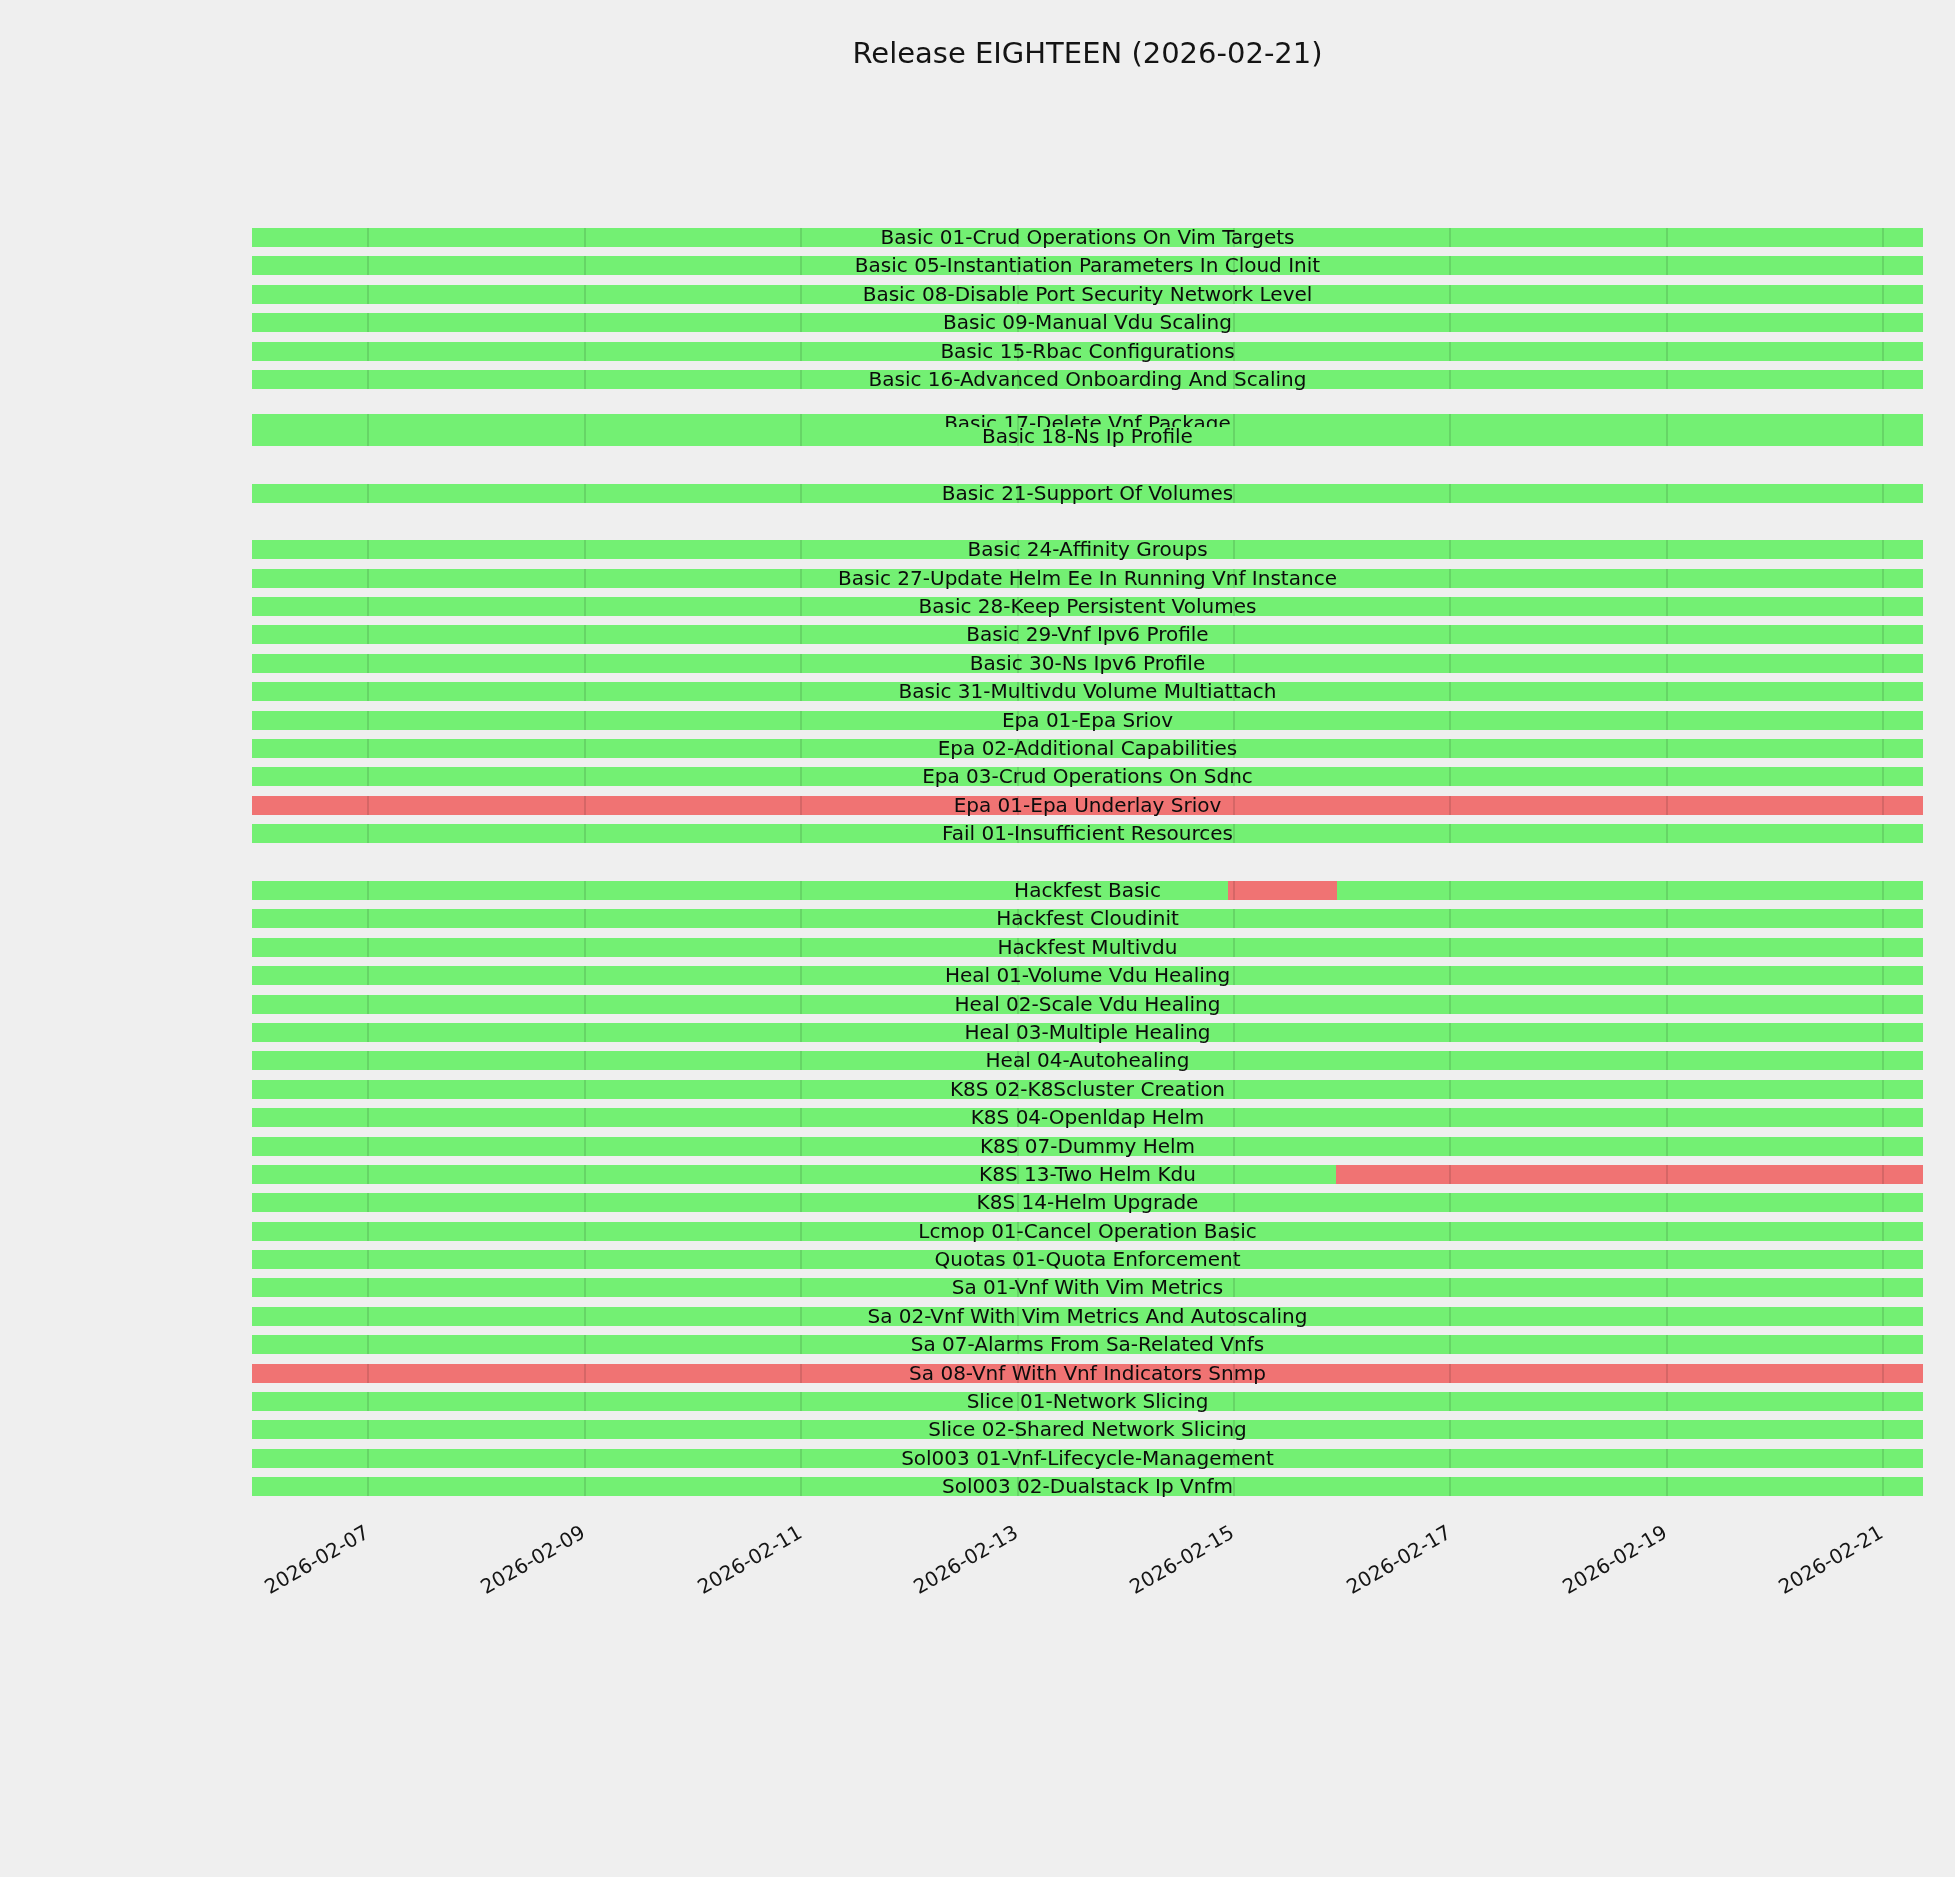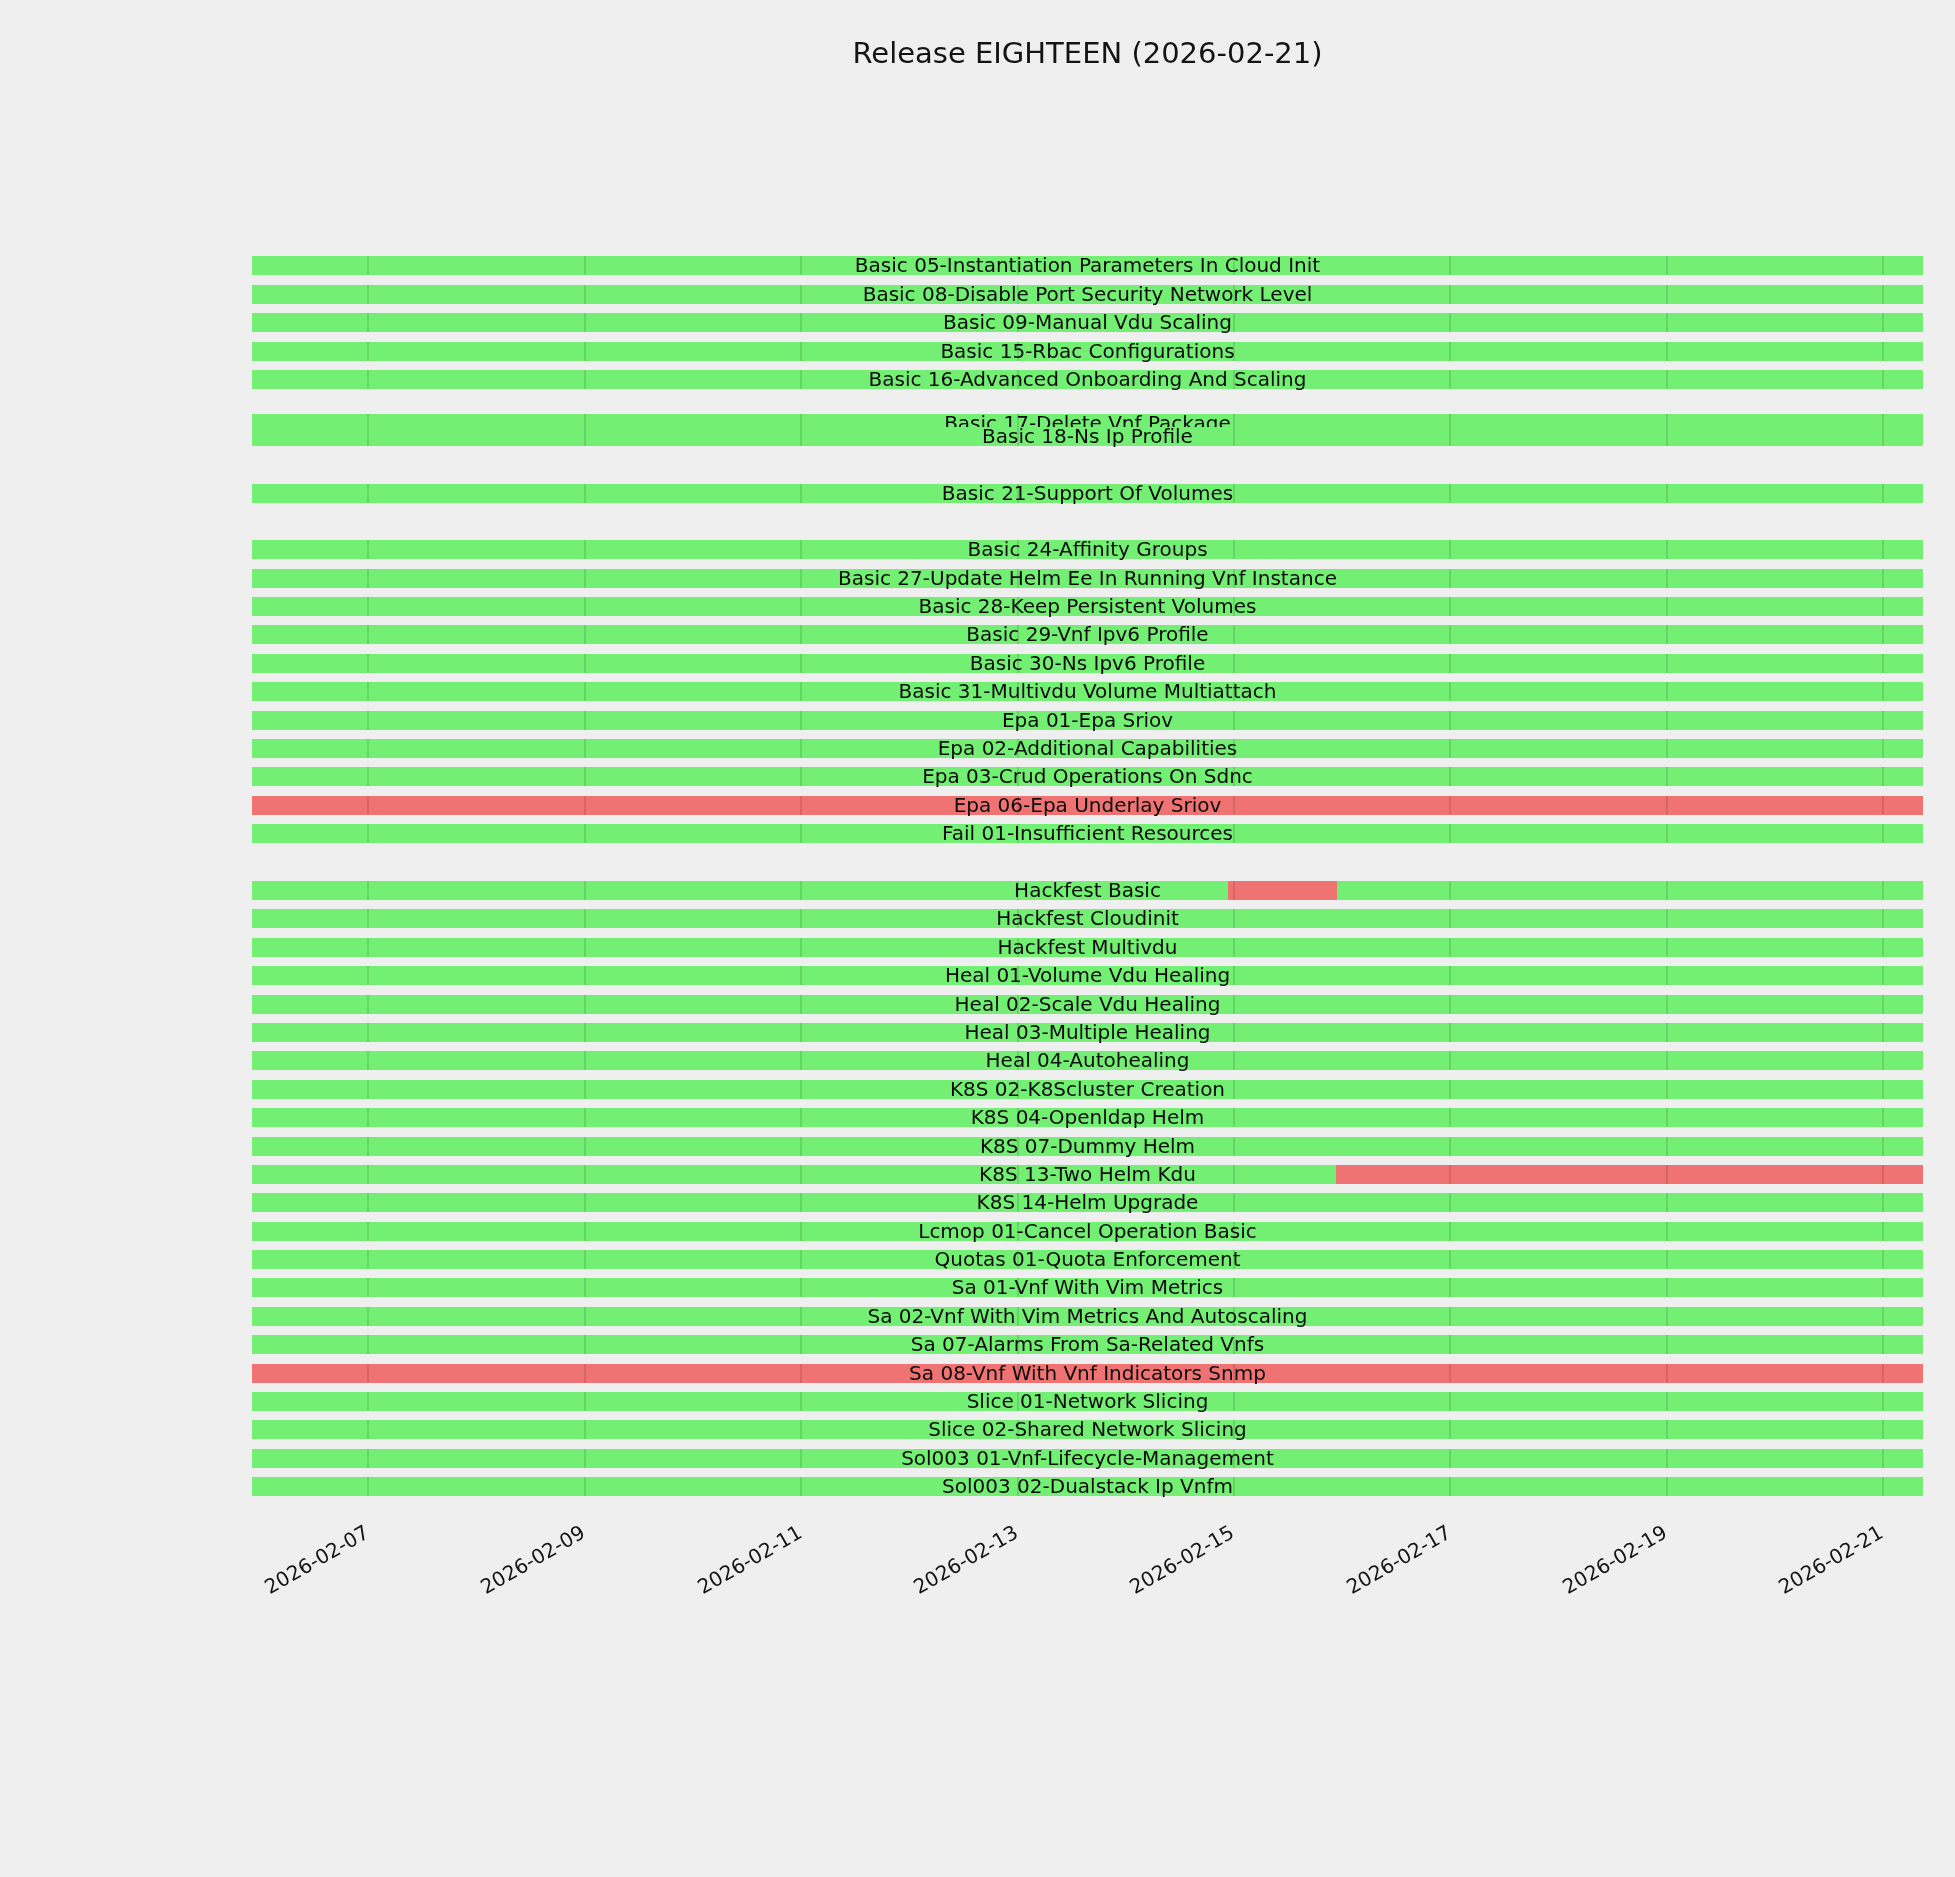--- a/index.html
+++ b/index.html
@@ -63,20 +63,32 @@
     transform:rotate(-30deg);
     transform-origin:100% 0;
   }
 </style>
 </head>
 <body>
 
 <div class="title">Release EIGHTEEN (2026-02-21)</div>
 
 <div class="plot" id="plot">
+    <div class="task-row" style="top: 0px;">
+      <div class="seg pass" style="left: 0px; width: 100%; background: rgb(115, 240, 115);"></div>
+      <div class="gridline" style="left: 6.97%; background: rgba(0, 0, 0, 0.11);"></div>
+      <div class="gridline" style="left: 19.92%; background: rgba(0, 0, 0, 0.11);"></div>
+      <div class="gridline" style="left: 32.87%; background: rgba(0, 0, 0, 0.11);"></div>
+      <div class="gridline" style="left: 45.82%; background: rgba(0, 0, 0, 0.11);"></div>
+      <div class="gridline" style="left: 58.76%; background: rgba(0, 0, 0, 0.11);"></div>
+      <div class="gridline" style="left: 71.71%; background: rgba(0, 0, 0, 0.11);"></div>
+      <div class="gridline" style="left: 84.66%; background: rgba(0, 0, 0, 0.11);"></div>
+      <div class="gridline" style="left: 97.61%; background: rgba(0, 0, 0, 0.11);"></div>
+      <div class="task-label">Basic 01-Crud Operations On Vim Targets</div>
+    </div>
     <div class="task-row" style="top: 28px;">
       <div class="seg pass" style="left: 0px; width: 100%; background: rgb(115, 240, 115);"></div>
       <div class="gridline" style="left: 6.97%; background: rgba(0, 0, 0, 0.11);"></div>
       <div class="gridline" style="left: 19.92%; background: rgba(0, 0, 0, 0.11);"></div>
       <div class="gridline" style="left: 32.87%; background: rgba(0, 0, 0, 0.11);"></div>
       <div class="gridline" style="left: 45.82%; background: rgba(0, 0, 0, 0.11);"></div>
       <div class="gridline" style="left: 58.76%; background: rgba(0, 0, 0, 0.11);"></div>
       <div class="gridline" style="left: 71.71%; background: rgba(0, 0, 0, 0.11);"></div>
       <div class="gridline" style="left: 84.66%; background: rgba(0, 0, 0, 0.11);"></div>
       <div class="gridline" style="left: 97.61%; background: rgba(0, 0, 0, 0.11);"></div>
@@ -278,21 +290,21 @@
       <div class="seg pass" style="left: 0px; width: 100%; background: rgb(115, 240, 115);"></div>
       <div class="seg fail" style="left: 0%; width: 100%; background: rgb(240, 115, 115);"></div>
       <div class="gridline" style="left: 6.97%; background: rgba(0, 0, 0, 0.11);"></div>
       <div class="gridline" style="left: 19.92%; background: rgba(0, 0, 0, 0.11);"></div>
       <div class="gridline" style="left: 32.87%; background: rgba(0, 0, 0, 0.11);"></div>
       <div class="gridline" style="left: 45.82%; background: rgba(0, 0, 0, 0.11);"></div>
       <div class="gridline" style="left: 58.76%; background: rgba(0, 0, 0, 0.11);"></div>
       <div class="gridline" style="left: 71.71%; background: rgba(0, 0, 0, 0.11);"></div>
       <div class="gridline" style="left: 84.66%; background: rgba(0, 0, 0, 0.11);"></div>
       <div class="gridline" style="left: 97.61%; background: rgba(0, 0, 0, 0.11);"></div>
-      <div class="task-label">Epa 06-Epa Underlay Sriov</div>
+      <div class="task-label">Epa 01-Epa Underlay Sriov</div>
     </div>
     <div class="task-row" style="top: 596px;">
       <div class="seg pass" style="left: 0px; width: 100%; background: rgb(115, 240, 115);"></div>
       <div class="gridline" style="left: 6.97%; background: rgba(0, 0, 0, 0.11);"></div>
       <div class="gridline" style="left: 19.92%; background: rgba(0, 0, 0, 0.11);"></div>
       <div class="gridline" style="left: 32.87%; background: rgba(0, 0, 0, 0.11);"></div>
       <div class="gridline" style="left: 45.82%; background: rgba(0, 0, 0, 0.11);"></div>
       <div class="gridline" style="left: 58.76%; background: rgba(0, 0, 0, 0.11);"></div>
       <div class="gridline" style="left: 71.71%; background: rgba(0, 0, 0, 0.11);"></div>
       <div class="gridline" style="left: 84.66%; background: rgba(0, 0, 0, 0.11);"></div>

